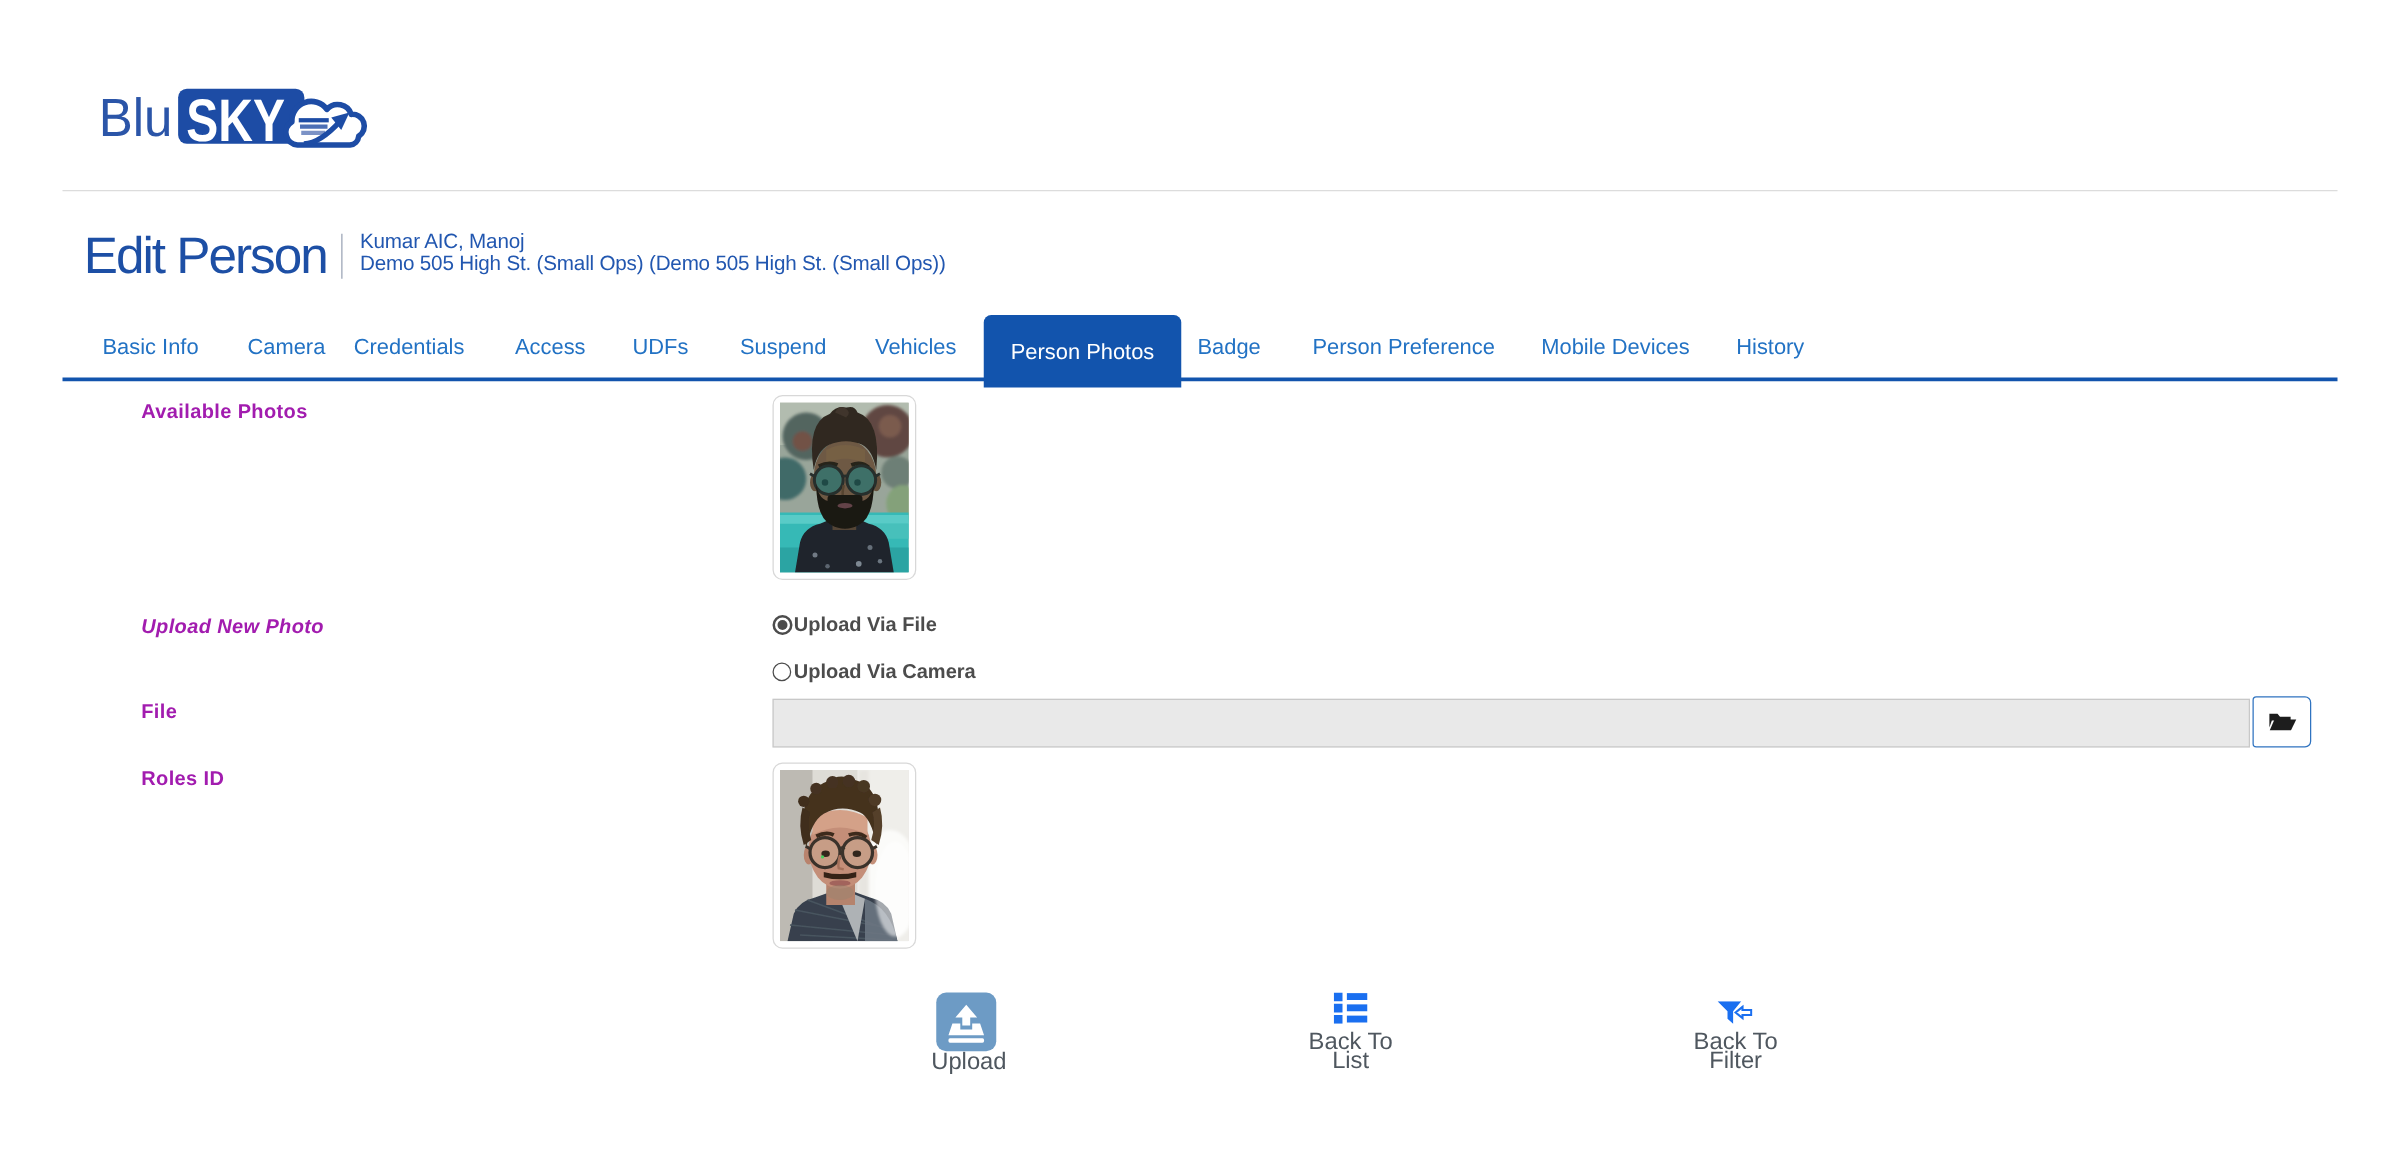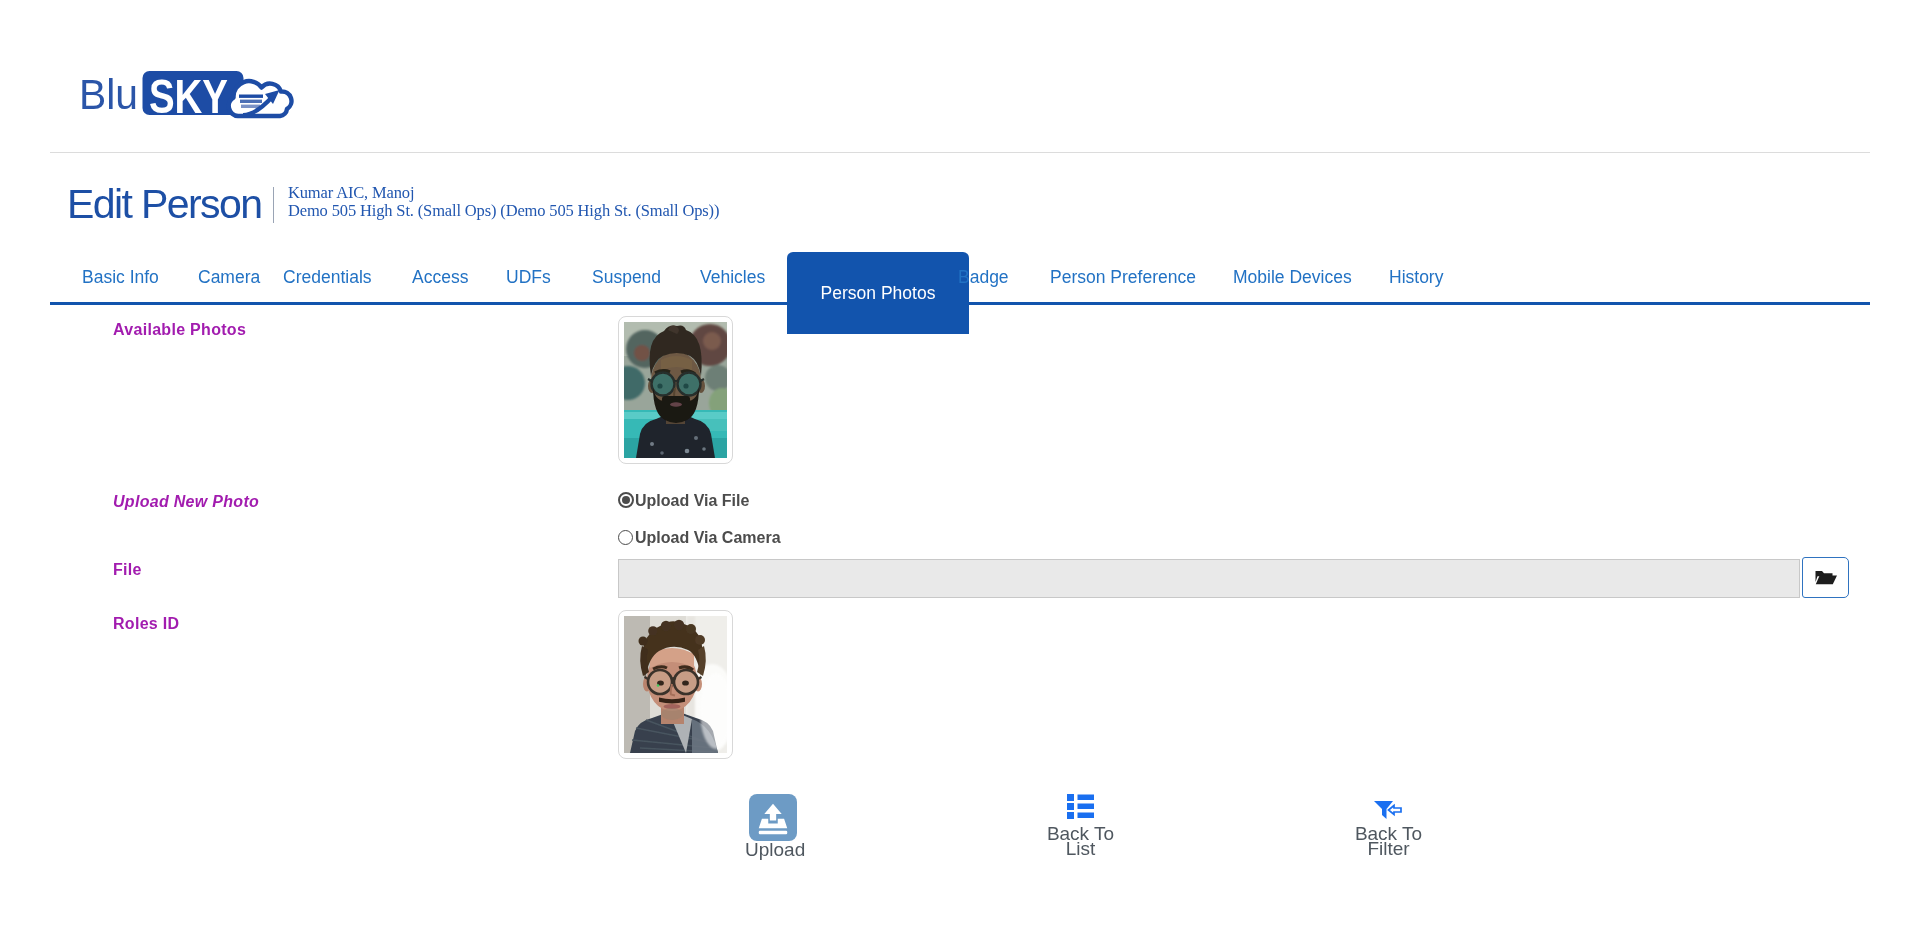--- a/index.html
+++ b/index.html
@@ -32,30 +32,30 @@
 
     <path d="M163 47 Q 176 47 193 28" fill="none" stroke="#1d4ca5" stroke-width="4.2"></path>
     <polygon points="199.5,22 185,26 193,36" fill="#1d4ca5"></polygon>
   </g>
 </svg>
 
 <div class="abs" style="left:50px;top:152px;width:1820px;height:1px;background:#dcdcdc;"></div>
 
 <div class="abs" style="left:67px;top:184px;font-size:41px;color:#1d4fa5;line-height:41px;letter-spacing:-1.6px;">Edit Person</div>
 <div class="abs" style="left:273px;top:187px;width:1px;height:36px;background:#9aa4b5;"></div>
-<div class="abs" style="left:288px;top:184px;font-size:16.5px;color:#2257b0;line-height:18px;letter-spacing:-0.15px;font-family:Liberation Serif, serif;">Kumar AIC, Manoj<br>Demo 505 High St. (Small Ops) (Demo 505 High St. (Small Ops))</div>
+<div class="abs" style="left:288px;top:184px;font-size:16.5px;color:#2257b0;line-height:18px;letter-spacing:-0.15px;">Kumar AIC, Manoj<br>Demo 505 High St. (Small Ops) (Demo 505 High St. (Small Ops))</div>
 
 <a class="tab" style="left:62px;">Basic Info</a>
 <a class="tab" style="left:178px;">Camera</a>
 <a class="tab" style="left:263px;">Credentials</a>
 <a class="tab" style="left:392px;">Access</a>
 <a class="tab" style="left:486px;">UDFs</a>
 <a class="tab" style="left:572px;">Suspend</a>
 <a class="tab" style="left:680px;">Vehicles</a>
-<a class="tab active" style="left:787px;width:150px;padding:16px;text-align:center;">Person Photos</a>
+<a class="tab active" style="left:787px;width:150px;padding:4px;text-align:center;">Person Photos</a>
 <a class="tab" style="left:938px;">Badge</a>
 <a class="tab" style="left:1030px;">Person Preference</a>
 <a class="tab" style="left:1213px;">Mobile Devices</a>
 <a class="tab" style="left:1369px;">History</a>
 <div class="abs" style="left:50px;top:302px;width:1820px;height:3px;background:#1254ad;"></div>
 
 <div class="lbl" style="top:322px;">Available Photos</div>
 <div class="lbl" style="top:494px;font-style:italic;">Upload New Photo</div>
 <div class="lbl" style="top:562px;">File</div>
 <div class="lbl" style="top:616px;">Roles ID</div>

